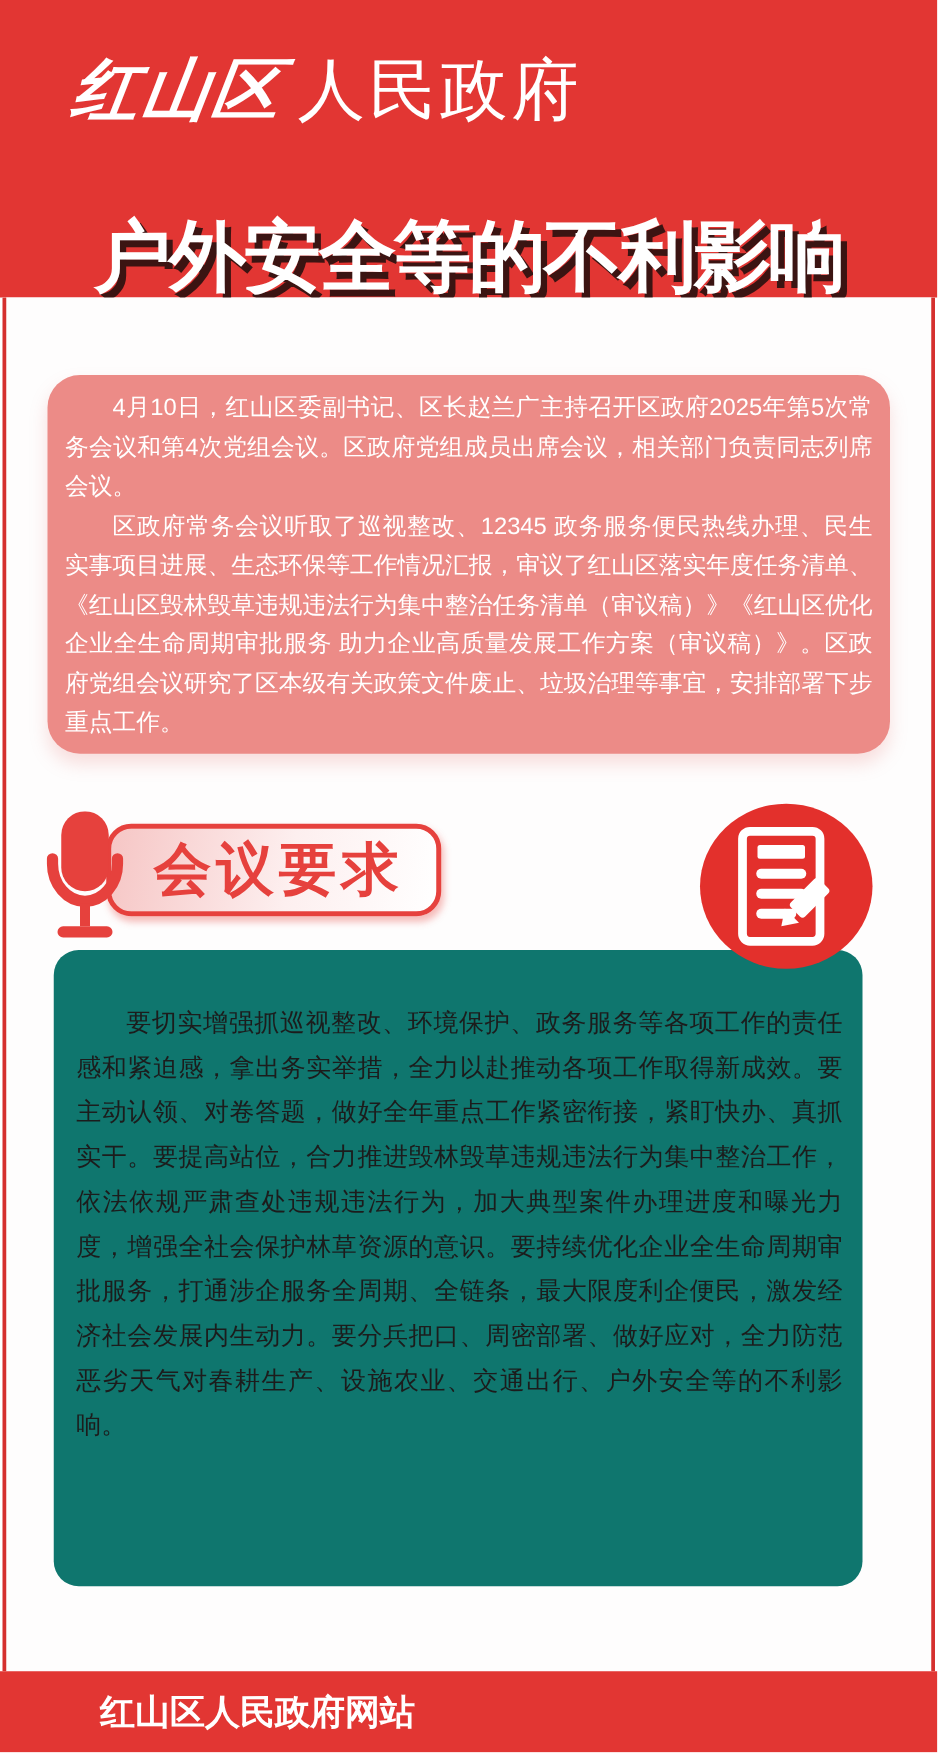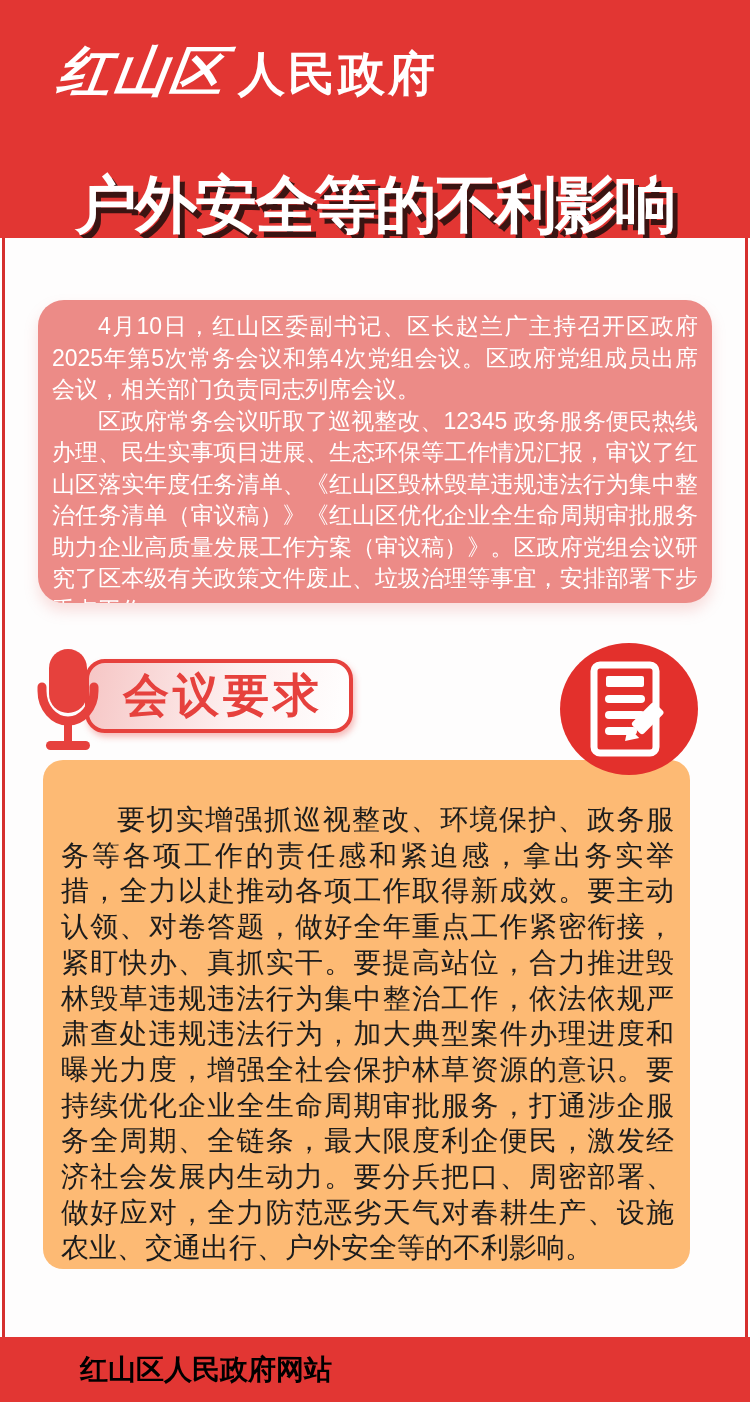--- a/index.html
+++ b/index.html
@@ -24,21 +24,21 @@
     display:flex;align-items:baseline;gap:12px;
     padding:36px 0 0 58px;
     color:#ffffff;
   }
   .logo-script{
     font-size:54px;font-weight:700;font-style:italic;
     transform:skewX(-8deg);
     letter-spacing:2px;
   }
   .logo-bold{
-    font-size:47px;font-weight:700;letter-spacing:3px;
+    font-size:54px;font-weight:400;letter-spacing:3px;
   }
   .main-title{
     margin-top:54px;
     text-align:center;
     font-size:62px;font-weight:900;
     letter-spacing:-2px;
     color:#ffffff;
     text-shadow:5px 6px 0 #3b1412;
   }
   
@@ -53,21 +53,21 @@
     overflow:hidden;
   }
   .summary-box{
     margin:62px 33px 0 33px;
     height:303px;
     box-sizing:border-box;
     background:#ec8b87;
     border-radius:26px;
     padding:11px 14px;
     color:#ffffff;
-    font-size:23px;line-height:31.5px;
+    font-size:19px;line-height:31.5px;
     text-align:justify;
     overflow:hidden;
     box-shadow:0 8px 14px rgba(232,130,126,0.25);
   }
   .summary-box p{margin:0;text-indent:2em;}
   
   .section-row{
     display:flex;justify-content:space-between;align-items:flex-start;
     margin:40px 47px 0 32px;
     position:relative;
@@ -101,38 +101,38 @@
     background:#e3302c;
     display:flex;align-items:center;justify-content:center;
     flex:0 0 auto;
   }
   
   .req-box{
     position:relative;z-index:1;
     margin:-15px 55px 0 38px;
     height:509px;
     box-sizing:border-box;
-    background:#fdba74;
+    background:#0f766e;
     border-radius:20px;
     padding:42px 16px 30px 18px;
     color:#1c1c1c;
-    font-size:28px;line-height:35.7px;
+    font-size:20px;line-height:35.7px;
     text-align:justify;
     overflow:hidden;
   }
   .req-box p{margin:0;text-indent:2em;}
   
   .footer{
     position:absolute;left:0;bottom:0;
     width:750px;height:65px;
     background:#e23633;
     display:flex;align-items:center;justify-content:space-between;
     padding:0 80px;
     box-sizing:border-box;
-    color:#000000;
+    color:#ffffff;
     font-size:28px;font-weight:700;
   }
 </style>
 </head>
 <body>
 
 <div class="page">
 
   <div class="header">
     <div class="logo-row">

